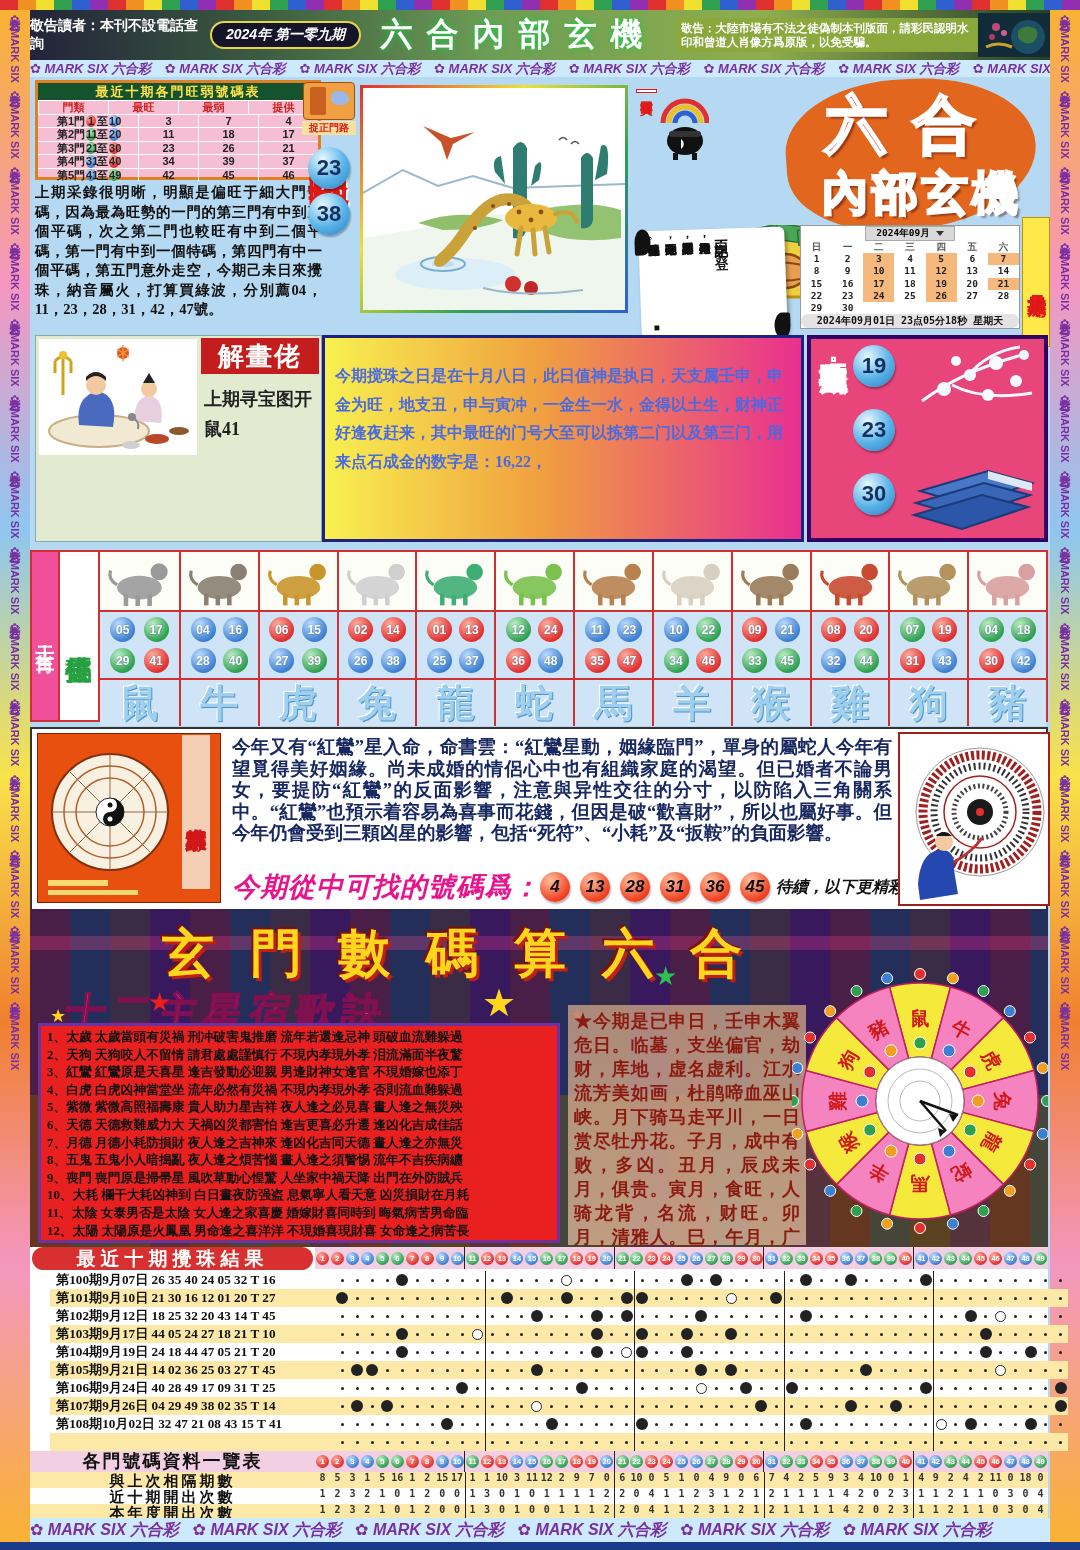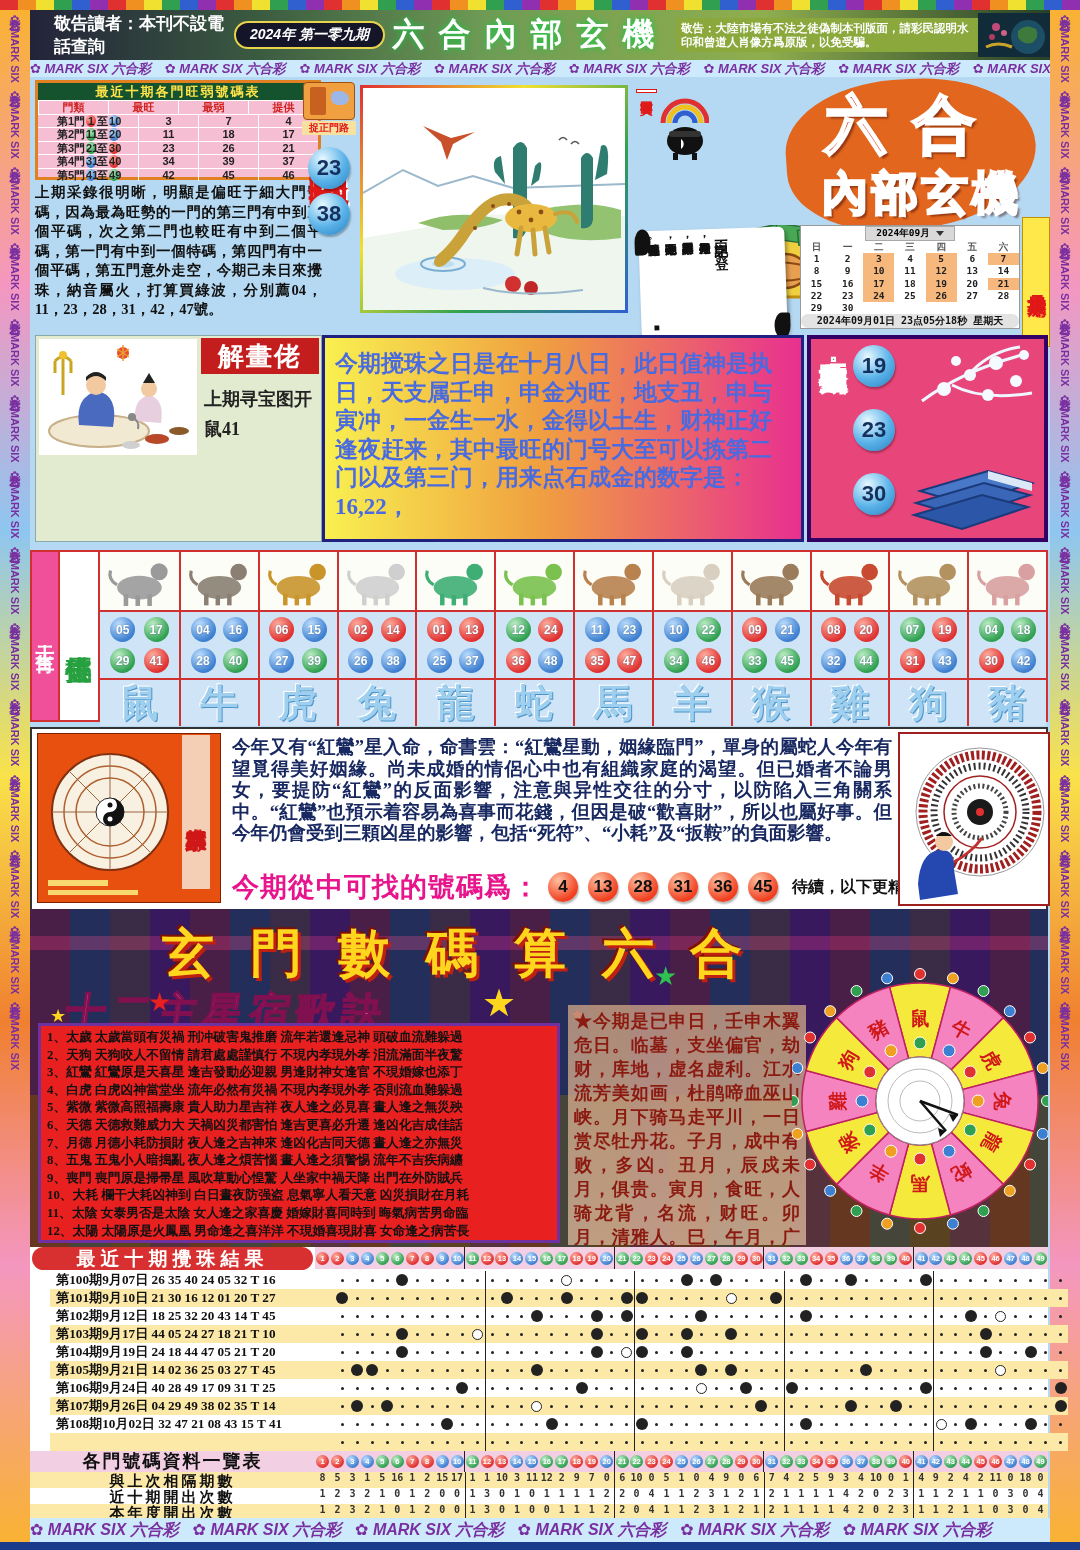--- a/index.html
+++ b/index.html
@@ -15,21 +15,21 @@
   .vside{writing-mode:vertical-rl;font-size:11px;font-weight:bold;color:#7a2fa0;line-height:30px;height:1532px;white-space:nowrap;}
   .bottom-bar{left:0;top:1542px;width:1080px;height:8px;background:#1a3a8c;}
   .strip{left:30px;width:1020px;background:#cdeafc;display:flex;overflow:hidden;align-items:center;gap:14px;}
   .strip-top{top:60px;height:17px;}
   .strip-bottom{top:1518px;height:24px;}
   .strip-item{color:#7a2fa0;font-weight:bold;font-style:italic;font-size:13px;white-space:nowrap;flex:none;}
   .strip-bottom .strip-item{font-size:16px;}
   
   .header-bar{left:30px;top:10px;width:1020px;height:50px;display:flex;align-items:center;
     background:linear-gradient(90deg,#23233a,#3a5a40 22%,#6f9c55 45%,#8fae4e 72%,#274028);}
-  .notice-left{width:180px;color:#fff;font-weight:bold;font-size:17px;padding-left:24px;}
+  .notice-left{width:180px;color:#fff;font-weight:bold;font-size:14px;padding-left:0;}
   .issue-pill{background:#15152a;border:2px solid #e8d44c;border-radius:18px;color:#fff;
     font-style:italic;font-weight:bold;font-size:14px;padding:3px 14px;white-space:nowrap;}
   .header-title{flex:1;text-align:center;color:#fff;font-size:32px;font-weight:900;letter-spacing:14px;text-shadow:0 0 6px #1c4;}
   .notice-right{width:292px;background:#8aa83c;color:#fff;font-weight:bold;font-size:11.5px;line-height:14px;padding:3px 5px;}
   .earth-art{width:72px;height:44px;flex:none;}
   
   .main{left:30px;top:77px;width:1020px;height:1441px;background:#b5d9f2;}
   
   .hot-panel{left:5px;top:3px;width:286px;height:100px;border:3px solid #e08020;background:#f6bed2;box-sizing:border-box;}
   .hot-title{background:#14532d;color:#ffe24a;font-weight:900;font-size:13px;text-align:center;letter-spacing:2px;height:17px;line-height:17px;}
@@ -84,21 +84,21 @@
   .cal-foot{height:14px;line-height:14px;background:#e3e3e3;text-align:center;font-size:10px;font-weight:900;color:#111;border-radius:7px;}
   .month-side{left:992px;top:140px;width:26px;height:128px;background:#ffe94a;border:1px solid #c09000;writing-mode:vertical-rl;
      text-align:center;color:#e01818;font-size:19px;font-weight:900;line-height:24px;letter-spacing:1px;}
   
   .jiehua{left:5px;top:258px;width:287px;height:207px;background:#e2ead0;border:1px solid #8aa;box-sizing:border-box;}
   .jiehua-title{position:absolute;right:2px;top:2px;width:118px;height:36px;background:#c41d1d;color:#fff;font-size:26px;font-weight:900;text-align:center;line-height:36px;letter-spacing:2px;}
   .jiehua-art{position:absolute;left:3px;top:3px;width:158px;height:116px;background:#fff;}
   .jiehua-text{position:absolute;left:168px;top:48px;width:114px;font-size:18px;font-weight:bold;color:#222;line-height:30px;font-family:"Liberation Serif","DejaVu Serif",serif;}
   .gradient-panel{left:292px;top:258px;width:482px;height:207px;border:3px solid #202080;box-sizing:border-box;
      background:linear-gradient(90deg,#f8f050,#f0a040 45%,#e83090);}
-  .gradient-text{padding:12px 10px;font-size:23px;font-weight:bold;color:#4a6ae0;line-height:28.5px;font-family:"Liberation Serif","DejaVu Serif",serif;}
+  .gradient-text{padding:24px 10px;font-size:16px;font-weight:bold;color:#4a6ae0;line-height:28.5px;font-family:"Liberation Serif","DejaVu Serif",serif;}
   .fire-panel{left:777px;top:258px;width:241px;height:207px;border:4px solid #330066;box-sizing:border-box;background:#e8457a;}
   .fire-title{position:absolute;left:6px;top:4px;writing-mode:vertical-rl;color:#2a9e30;font-size:28px;font-weight:900;line-height:32px;-webkit-text-stroke:1px #fff;height:195px;}
   .fire-balls{position:absolute;left:42px;top:6px;display:flex;flex-direction:column;gap:22px;}
   .fire-art{position:absolute;right:2px;top:2px;width:150px;height:196px;}
   
   .zsec{left:0;top:473px;width:1018px;height:172px;display:flex;border:2px solid #d03030;box-sizing:border-box;}
   .zside1{width:26px;background:#f0509a;writing-mode:vertical-rl;color:#fff;font-weight:900;font-size:19px;text-align:center;letter-spacing:4px;}
   .zside2{width:38px;background:#fff;writing-mode:vertical-rl;color:#27a040;font-weight:900;font-size:26px;text-align:center;line-height:38px;border-left:2px solid #d03030;border-right:2px solid #d03030;}
   .zgrid{flex:1;display:grid;grid-template-columns:repeat(12,1fr);}
   .zcol{border-left:2px solid #d03030;display:flex;flex-direction:column;}
@@ -108,21 +108,21 @@
   .zball{width:25px;height:25px;border-radius:50%;color:#fff;font-size:12px;font-weight:900;display:flex;align-items:center;justify-content:center;text-shadow:0 0 2px #00336688;}
   .zchar{flex:1;background:#cfe4f6;text-align:center;font-size:38px;font-weight:900;color:#9fcfee;text-shadow:1px 1px 0 #4d94c8,-1px -1px 0 #fff;line-height:46px;font-family:"Liberation Serif","DejaVu Serif",serif;}
   .br{background:radial-gradient(circle at 35% 30%,#ffb0a0,#e03030 70%);}
   .bb{background:radial-gradient(circle at 35% 30%,#bfe0ff,#3d7fd0 70%);}
   .bg2{background:radial-gradient(circle at 35% 30%,#c0f0c8,#2fa050 70%);}
   
   .bazi{left:0;top:650px;width:1018px;height:221px;background:#fff;border:2px solid #333;box-sizing:border-box;}
   .book{position:absolute;left:5px;top:4px;width:182px;height:168px;background:#e85010;border:1px solid #802000;}
   .bazi-vtitle{position:absolute;left:150px;top:6px;writing-mode:vertical-rl;color:#d01818;font-weight:900;font-size:21px;line-height:26px;background:#f8ede0cc;padding:2px 1px;height:150px;text-align:center;}
   .bazi-para{position:absolute;left:200px;top:8px;width:660px;font-size:18.5px;font-weight:bold;color:#182860;line-height:21.5px;text-align:justify;font-family:"Liberation Serif","DejaVu Serif",serif;}
-  .pick-row{position:absolute;left:200px;top:140px;display:flex;align-items:center;gap:8px;}
+  .pick-row{position:absolute;left:200px;top:140px;display:flex;align-items:center;font-style:italic;}
   .pick-label{color:#e8148c;font-size:27px;font-weight:900;letter-spacing:1px;}
   .pick-ball{width:30px;height:30px;border-radius:50%;background:radial-gradient(circle at 35% 28%,#ffc0a0,#f04020 70%);color:#111;font-weight:900;font-size:17px;display:flex;align-items:center;justify-content:center;box-shadow:1px 2px 2px rgba(0,0,0,.3);}
   .pick-suffix{font-size:16px;font-weight:bold;color:#111;margin-left:6px;}
   .dwheel{position:absolute;left:866px;top:3px;width:148px;height:170px;border:2px solid #a02020;background:#fff;}
   
   .mystic{left:0;top:832px;width:1018px;height:338px;overflow:hidden;
      background:linear-gradient(180deg,#1d1040 0 8%,#5a1a50 8% 12%,#1d1040 12% 55%,#402a18 55% 100%);}
   .mystic:before{content:"";position:absolute;inset:0;
      background:repeating-linear-gradient(90deg,rgba(200,60,40,.25) 0 40px,rgba(40,160,180,.2) 40px 80px,rgba(220,200,60,.15) 80px 120px,rgba(120,40,160,.25) 120px 160px);
      mix-blend-mode:screen;}

